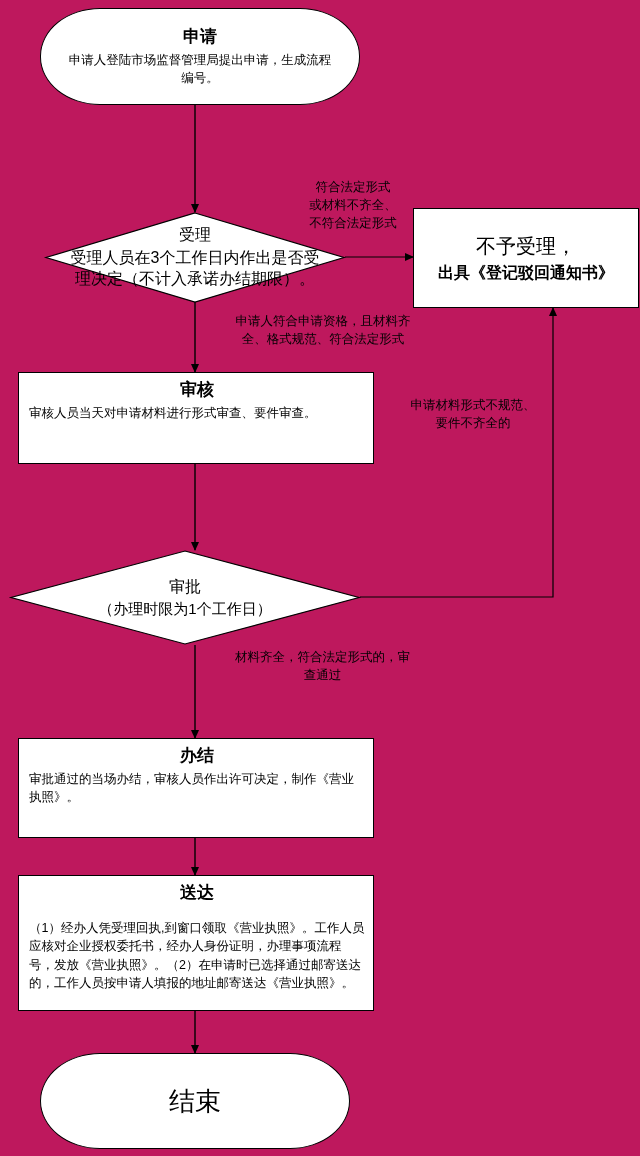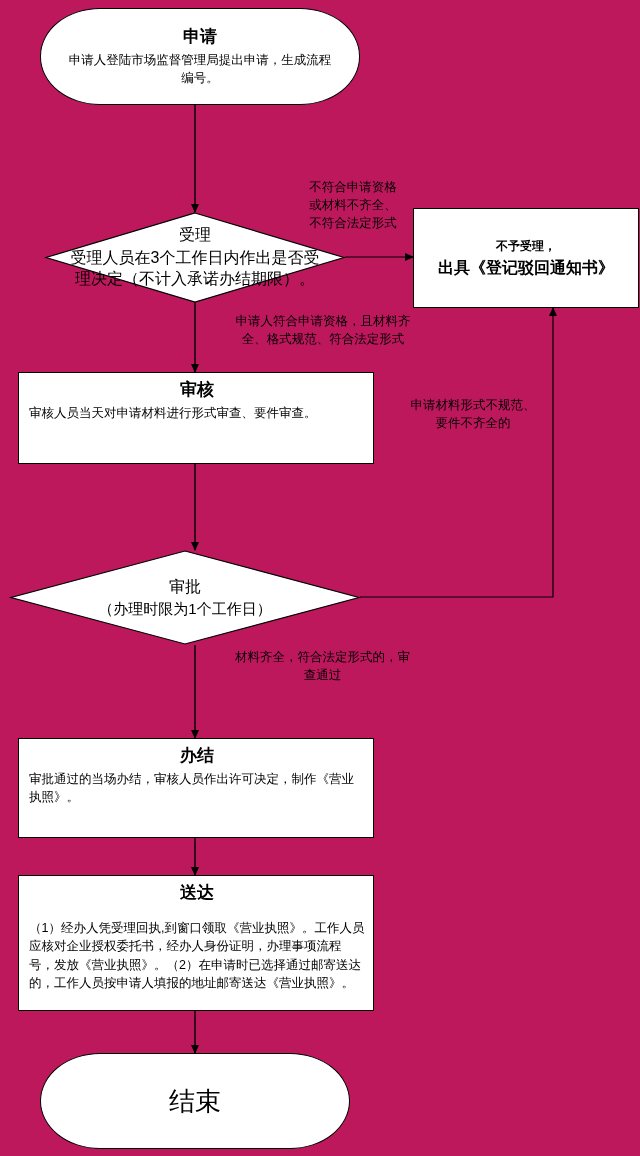--- a/index.html
+++ b/index.html
@@ -124,21 +124,21 @@
     <svg width="300" height="91" viewBox="0 0 300 91">
       <polygon points="150,1 299,45.5 150,90 1,45.5" fill="#ffffff" stroke="#000000" stroke-width="1.2"></polygon>
     </svg>
     <div class="diamond-text">
       <div class="title">受理</div>
       <div class="body" style="width:260px; margin-top:2px;">受理人员在3个工作日内作出是否受理决定（不计入承诺办结期限）。</div>
     </div>
   </div>
 
   <div class="node rect" style="left:413px; top:208px; width:226px; height:100px; display:flex; flex-direction:column; align-items:center; justify-content:center;">
-    <div class="title" style="font-weight:bold; font-size:12px;">不予受理，</div>
+    <div class="title" style="font-weight:normal; font-size:20px;">不予受理，</div>
     <div class="title" style="font-weight:bold; font-size:16px; margin-top:4px;">出具《登记驳回通知书》</div>
   </div>
 
   <div class="node rect pad" style="left:18px; top:372px; width:356px; height:92px;">
     <div class="title">审核</div>
     <div class="body" style="margin-top:4px;">审核人员当天对申请材料进行形式审查、要件审查。</div>
   </div>
 
   <div class="diamond-wrap" style="left:10px; top:550px; width:350px; height:95px;">
     <svg width="350" height="95" viewBox="0 0 350 95">
@@ -158,21 +158,21 @@
   <div class="node rect pad" style="left:18px; top:875px; width:356px; height:136px;">
     <div class="title">送达</div>
     <div class="body" style="margin-top:16px;">（1）经办人凭受理回执,到窗口领取《营业执照》。工作人员应核对企业授权委托书，经办人身份证明，办理事项流程号，发放《营业执照》。（2）在申请时已选择通过邮寄送达的，工作人员按申请人填报的地址邮寄送达《营业执照》。</div>
   </div>
 
   <div class="node stadium" style="left:40px; top:1053px; width:310px; height:96px;">
     <div class="title" style="font-weight:normal; font-size:26px;">结束</div>
   </div>
 
   <div class="edge-label" style="left:283px; top:178px; width:140px;">
-    <div>不符合申请资格</div>
+    <div>符合法定形式</div>
     <div>或材料不齐全、</div>
     <div>不符合法定形式</div>
   </div>
 
   <div class="edge-label" style="left:208px; top:312px; width:230px;">
     <div>申请人符合申请资格，且材料齐</div>
     <div>全、格式规范、符合法定形式</div>
   </div>
 
   <div class="edge-label" style="left:388px; top:396px; width:170px;">

